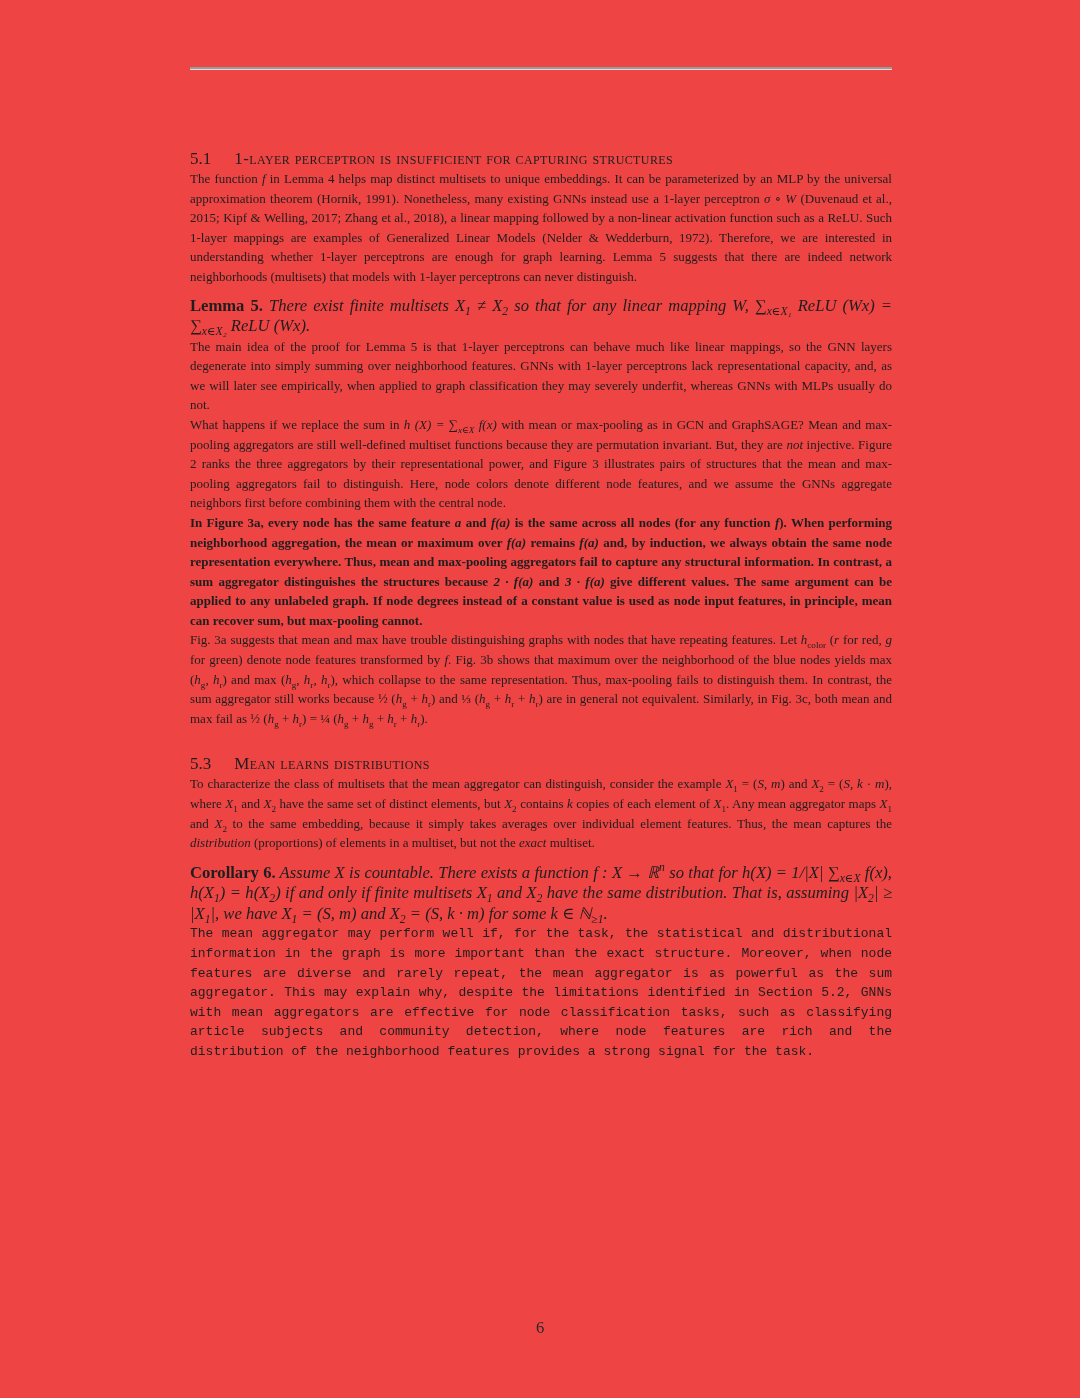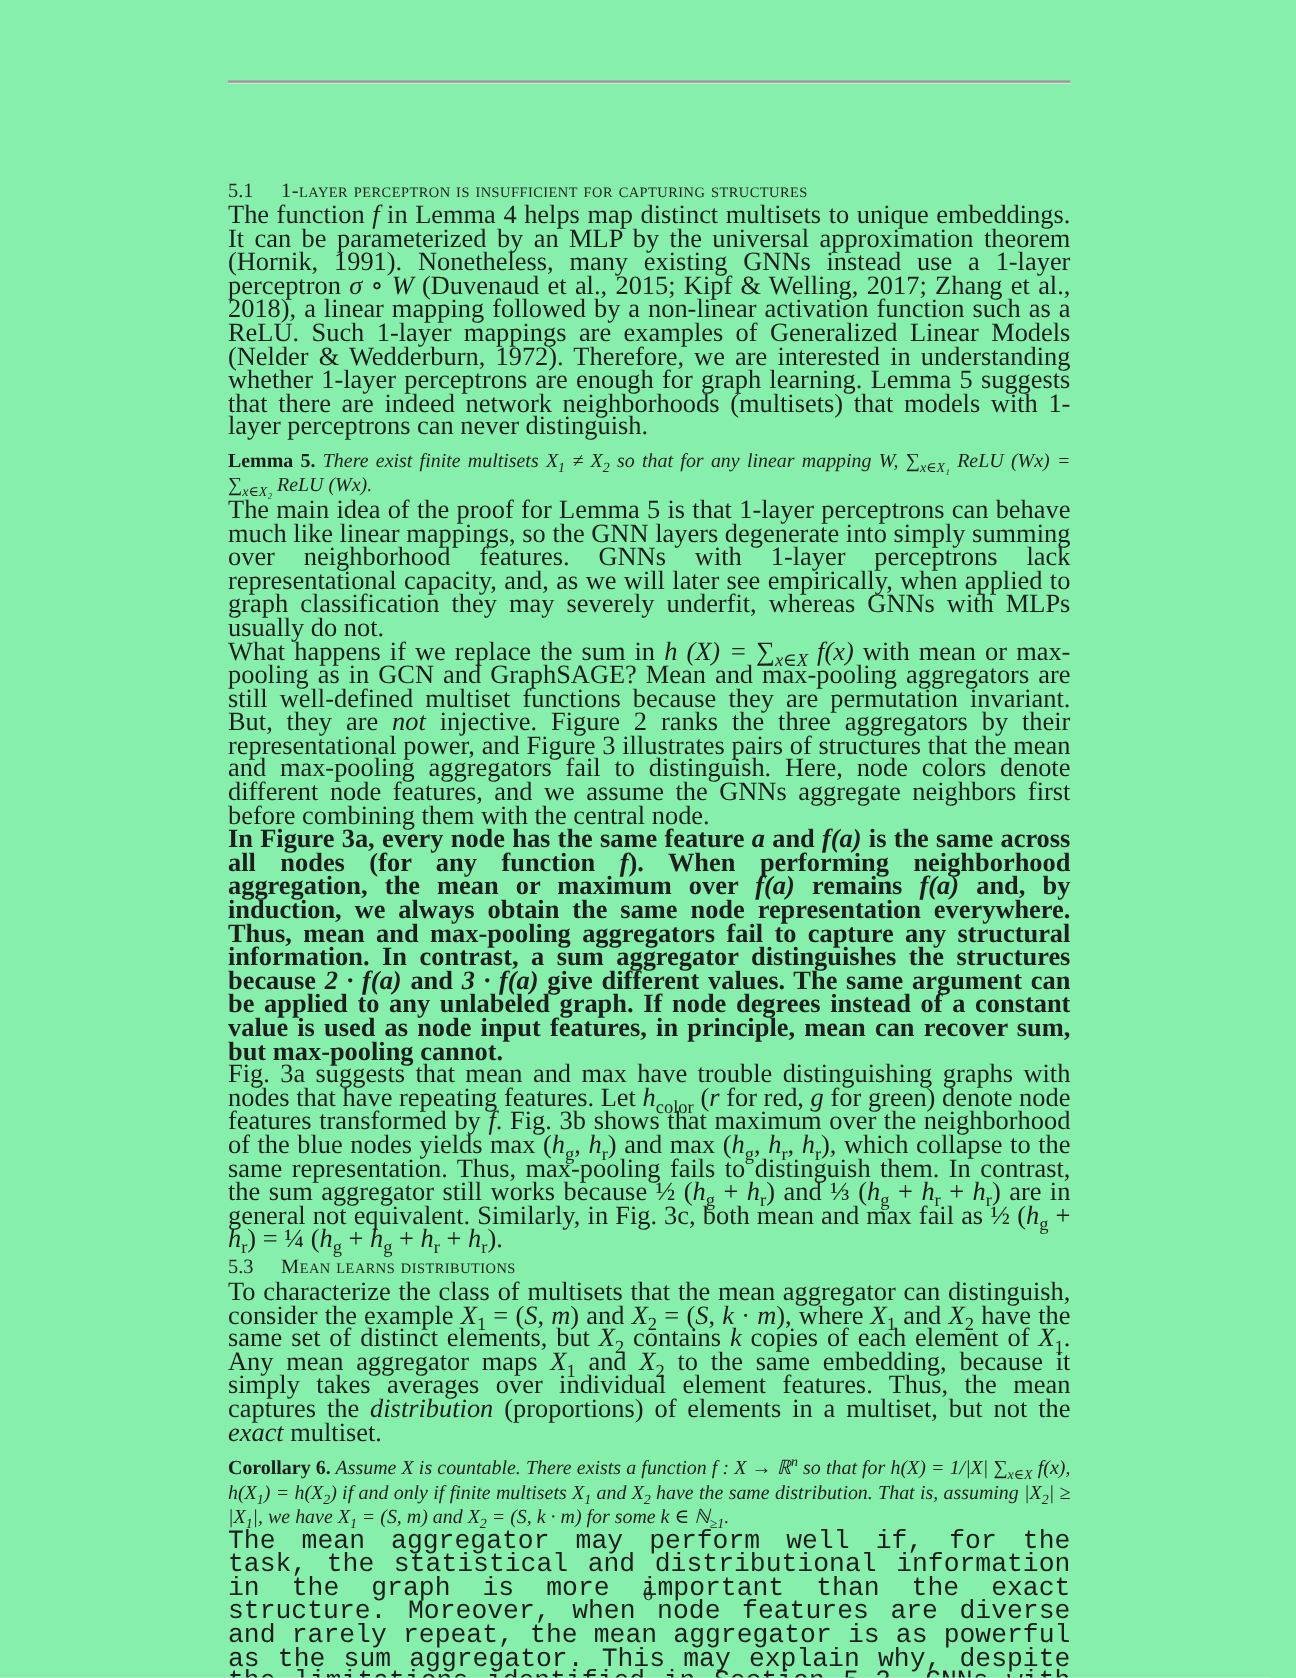--- a/index.html
+++ b/index.html
@@ -2,21 +2,21 @@
 <html><head>
 <meta charset="utf-8">
 <style>
   html, body { margin: 0; padding: 0; }
   body { background: #e8e8e8; }
   .page {
     position: relative;
     width: 1080px;
     height: 1398px;
     margin: 0 auto;
-    background: #86efac;
+    background: #ef4444;
     font-family: "Liberation Serif", "DejaVu Serif", serif;
     color: #1e1e1e;
     overflow: hidden;
   }
   .content {
     position: absolute;
     left: 190px;
     top: 0;
     width: 702px;
   }
@@ -28,21 +28,21 @@
   }
   .sec-heading {
     font-size: 17px;
     line-height: 20px;
     white-space: nowrap;
   }
   .sec-num { display: inline-block; margin-right: 23px; }
   .sec-title { font-variant: small-caps; letter-spacing: 0.4px; }
   p.body {
     margin: 0;
-    font-size: 22px;
+    font-size: 13px;
     line-height: 19.6px;
     text-align: justify;
     text-justify: inter-word;
   }
   .theorem {
     margin: 0;
     font-size: 16.6px;
     line-height: 20.5px;
     text-align: justify;
     font-style: italic;
@@ -54,21 +54,21 @@
   }
   sub, sup { line-height: 0; font-size: 70%; }
   .mt-h51 { margin-top: 80px; }
   .mt-p1  { margin-top: 15px; }
   .mt-lem { margin-top: 9px; }
   .mt-p2  { margin-top: 12px; }
   .mt-h52 { margin-top: 28px; }
   .mt-p3  { margin-top: 14px; }
   .mt-p4  { margin-top: 11px; font-weight: bold; }
   .mt-p5  { margin-top: 11px; }
-  .mt-h53 { margin-top: 4px; }
+  .mt-h53 { margin-top: 26px; }
   .mt-p6  { margin-top: 13px; }
   .mt-cor { margin-top: 10px; }
   .mt-p7  { margin-top: 13px; font-family: Liberation Mono, monospace; }
   .page-number {
     position: absolute;
     top: 1318px;
     left: 0;
     width: 100%;
     text-align: center;
     font-size: 16.5px;

